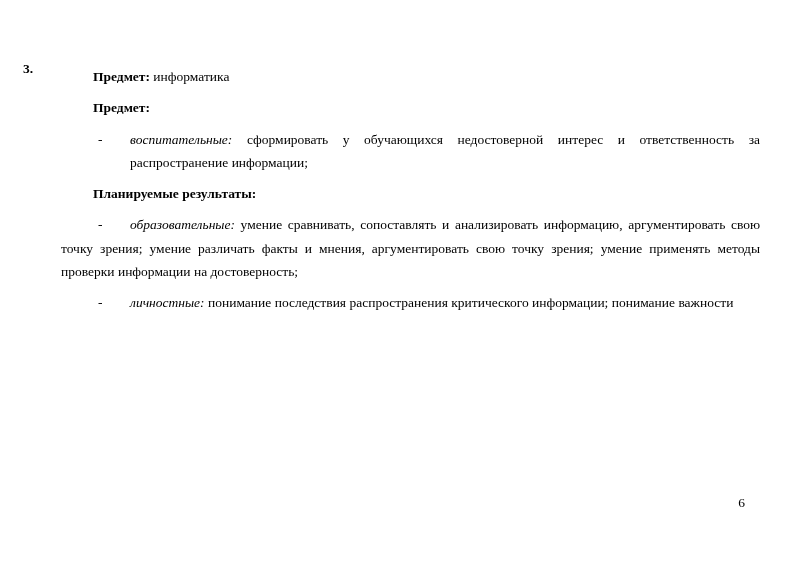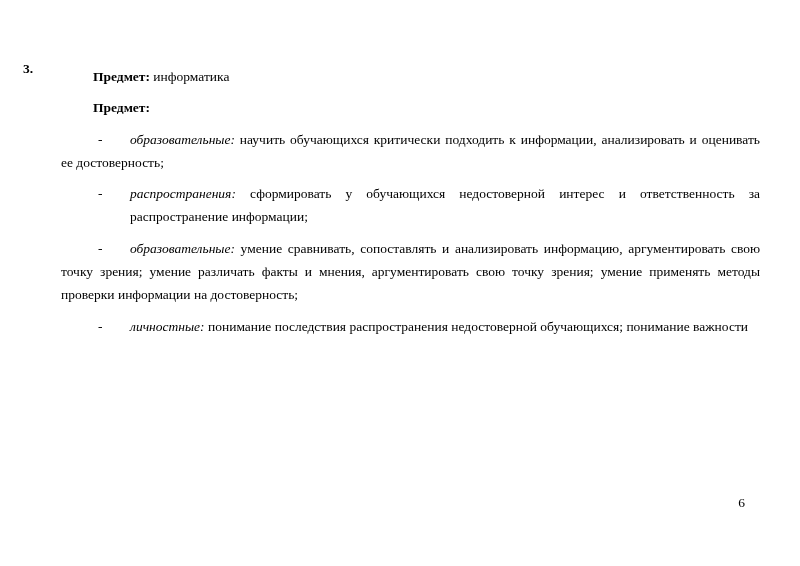--- a/index.html
+++ b/index.html
@@ -69,35 +69,33 @@
 
     <p class="para">
       <span class="label">Предмет:</span><span>информатика</span>
     </p>
 
 
 
 
     <p class="para bold">Предмет:</p>
 
-    <p class="list-item">
-      <span class="marker">-</span><span class="term">образовательные:</span><span>научить обучающихся критически подходить к информации, анализировать и оценивать ее достоверность;</span>
-    </p>
 
     <p class="list-item hanging">
-      <span class="marker">-</span><span class="term">распространения:</span><span>сформировать у обучающихся недостоверной интерес и ответственность за распространение информации;</span>
+      <span class="marker">-</span><span class="term">воспитательные:</span><span>сформировать у обучающихся недостоверной интерес и ответственность за распространение информации;</span>
     </p>
 
 
+    <p class="para bold">Планируемые результаты:</p>
 
 
     <p class="list-item">
       <span class="marker">-</span><span class="term">образовательные:</span><span>умение сравнивать, сопоставлять и анализировать информацию, аргументировать свою точку зрения; умение различать факты и мнения, аргументировать свою точку зрения; умение применять методы проверки информации на достоверность;</span>
     </p>
 
     <p class="list-item">
-      <span class="marker">-</span><span class="term">личностные:</span><span>понимание последствия распространения недостоверной обучающихся; понимание важности</span>
+      <span class="marker">-</span><span class="term">личностные:</span><span>понимание последствия распространения критического информации; понимание важности</span>
     </p>
 
   </div>
 
   <div class="page-number">6</div>
 </div>
 
 </body></html>

